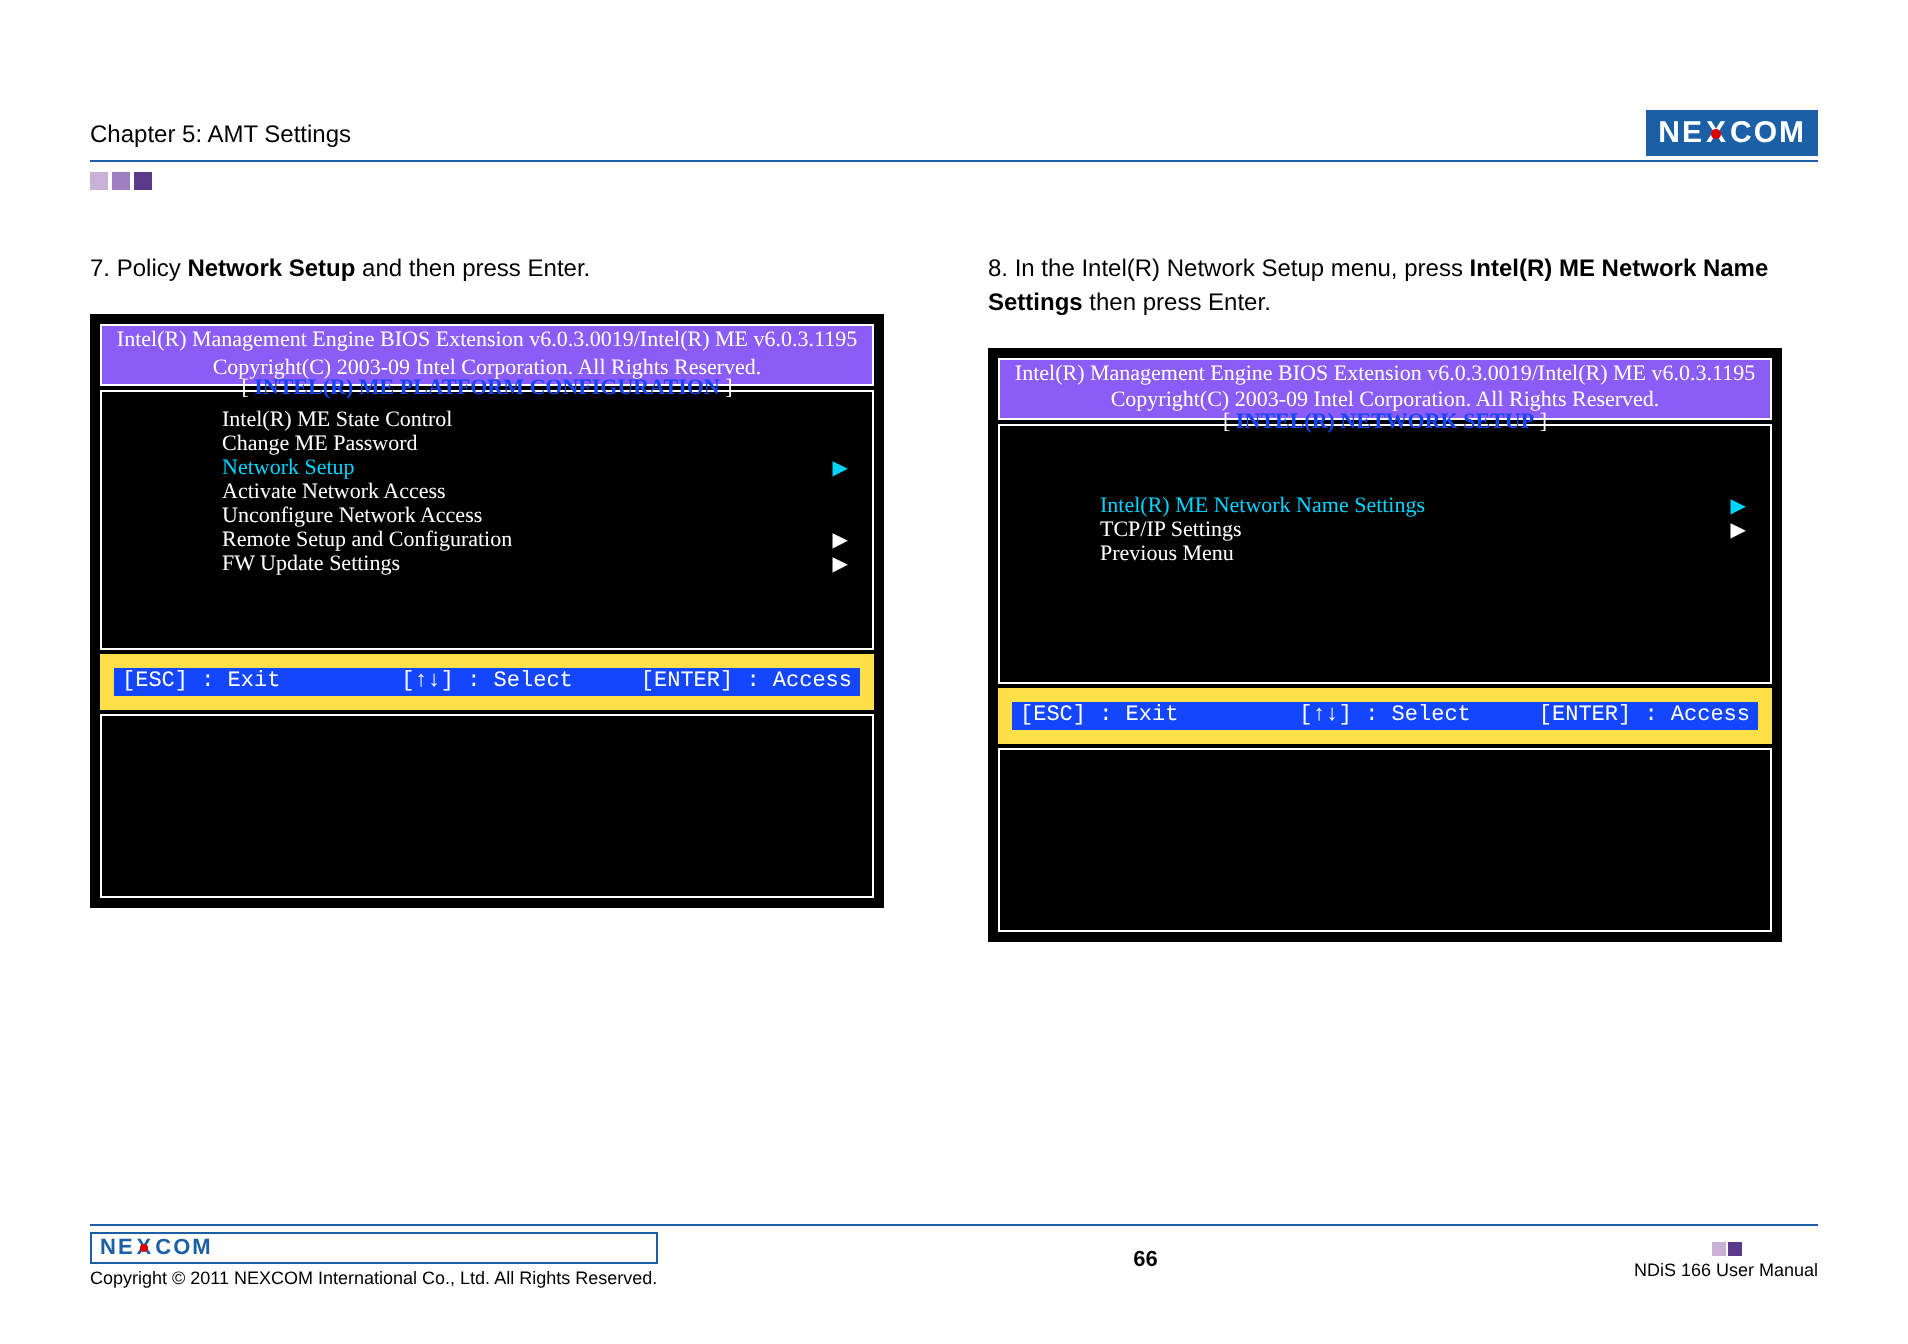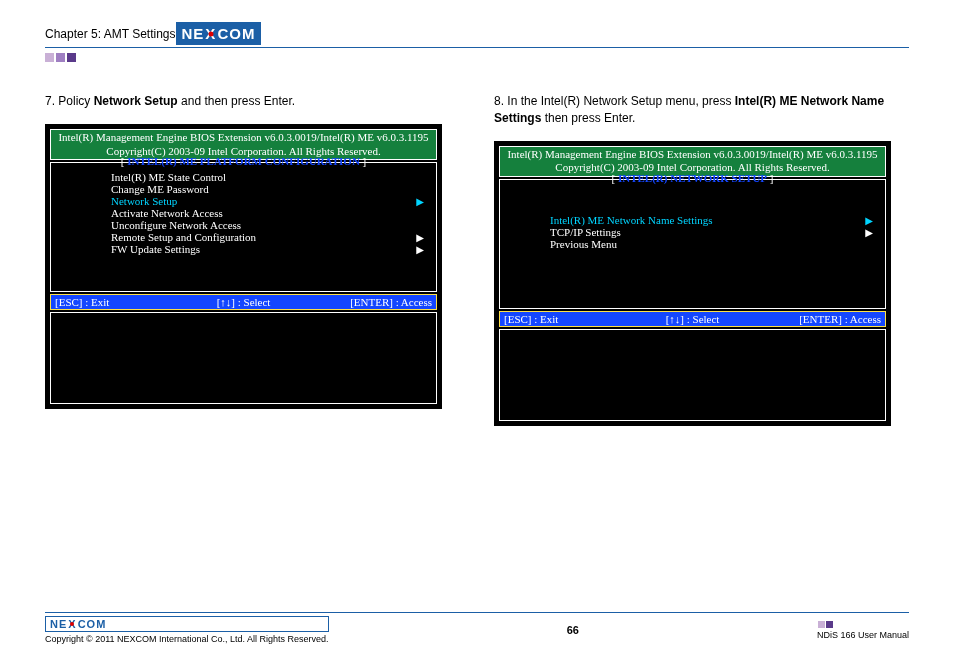--- a/index.html
+++ b/index.html
@@ -11,25 +11,26 @@
     background: #fff;
     width: 954px;
     height: 672px;
     position: relative;
   }
   .page {
     padding: 22px 45px 0 45px;
   }
   .header {
     display: flex;
-    justify-content: flex-start;
+    justify-content: space-between;
     align-items: center;
     border-bottom: 1px solid #1b5fa6;
     padding-bottom: 2px;
     margin-bottom: 3px;
+    margin-top: 33px;
   }
   .chapter-title { font-size: 12px; color: #000; }
   .logo-main {
     background: #1b5fa6;
     color: #fff;
     font-weight: bold;
     font-size: 15px;
     padding: 3px 6px;
     letter-spacing: 1px;
     display: inline-flex;
@@ -53,21 +54,21 @@
   }
   .col{ width:430px; }
   .step-text{ font-size:12px; margin:0 0 14px 0; line-height:1.4; }
   .step-text b{ font-weight:bold; }
   .bios-box{
     background:#000; border:2px solid #000; padding:3px;
     font-family: "Times New Roman", Times, serif;
     font-size:11px; color:#fff; width:397px;
   }
   .bios-header{
-    background:#15803d; color:#fff; text-align:center;
+    background:#8b5cf6; color:#fff; text-align:center;
     padding:1px 2px; line-height:1.25; border:1px solid #fff;
   }
   .bios-section{
     border:1px solid #fff; margin-top:2px; padding:2px 0 6px 0;
     min-height:130px; position:relative;
   }
   .bios-section .section-title{
     text-align:center; color:#1446ff; font-weight:bold;
     font-family: "Times New Roman", serif;
     margin-top:-10px;
@@ -77,22 +78,22 @@
   .menu-row{
     display:flex; align-items:center; padding:0 12px 0 0;
     font-family:"Times New Roman", serif;
   }
   .menu-row .label{ flex:1; white-space:nowrap; }
   .menu-row .arrow{ color:#fff; font-size:10px; }
   .menu-row.selected{ color:#00d4ff; }
   .menu-row.selected .arrow{ color:#00d4ff; }
   .bios-keys{
     background:#1446ff; color:#fff; display:flex;
-    border:1px solid #fde047; margin-top:2px; padding:1px 4px;
-    font-family:Liberation Serif, serif;
+    border:7px solid #fde047; margin-top:2px; padding:1px 4px;
+    font-family:Liberation Mono, monospace;
   }
   .bios-keys span{ flex:1; }
   .bios-empty{
     border:1px solid #fff; margin-top:2px; height:92px;
   }
   .bios-section.short{ min-height:130px; }
   .footer{
     position:absolute; left:45px; right:45px; bottom:28px;
     border-top:1px solid #1b5fa6; padding-top:3px;
     display:flex; align-items:center; justify-content:space-between;
@@ -107,21 +108,21 @@
   .footer .logo-small .x::after{
     content:""; position:absolute; left:50%; top:50%;
     width:4px; height:4px; background:#d00; border-radius:50%;
     transform:translate(-50%,-50%);
   }
   .footer-left{ display:flex; flex-direction:column; }
   .footer-right-squares span{
     display:inline-block;width:7px;height:7px;margin-left:1px;
   }
   .page-num{ font-size:11px; font-weight:bold; }
-  .footer-right{ display:flex; flex-direction:column; align-items:flex-start; }
+  .footer-right{ display:flex; flex-direction:column; align-items:center; }
 </style>
 </head>
 <body>
 
 <div class="page">
   <div class="header">
     <div class="chapter-title">Chapter 5: AMT Settings</div>
     <div class="logo-main">
       <span>NE</span>
         <span class="x">X</span>

